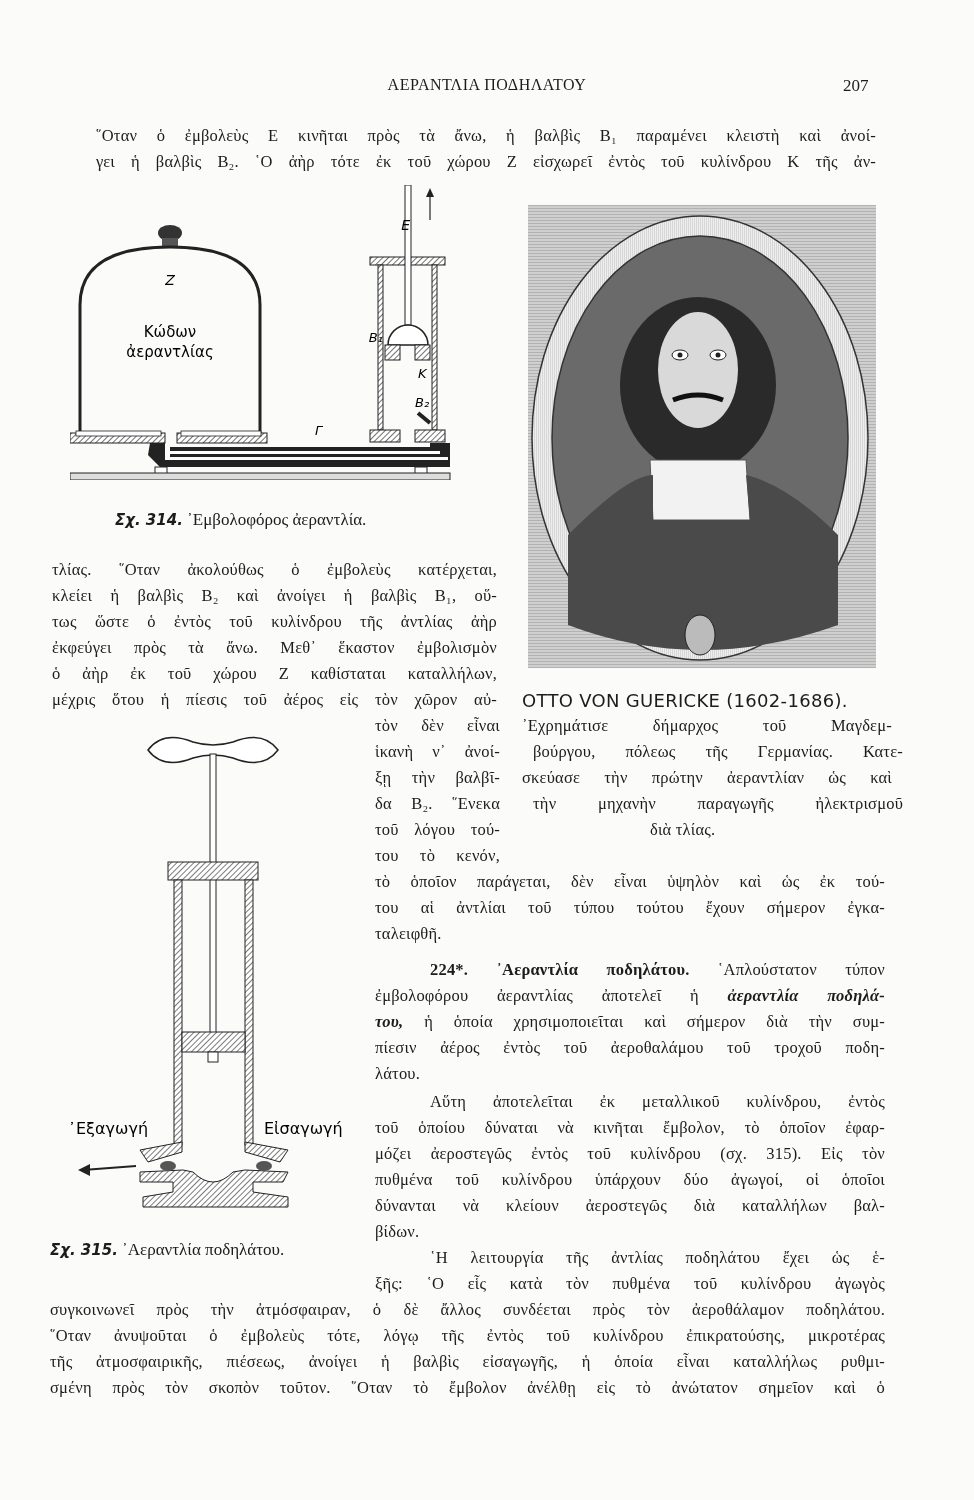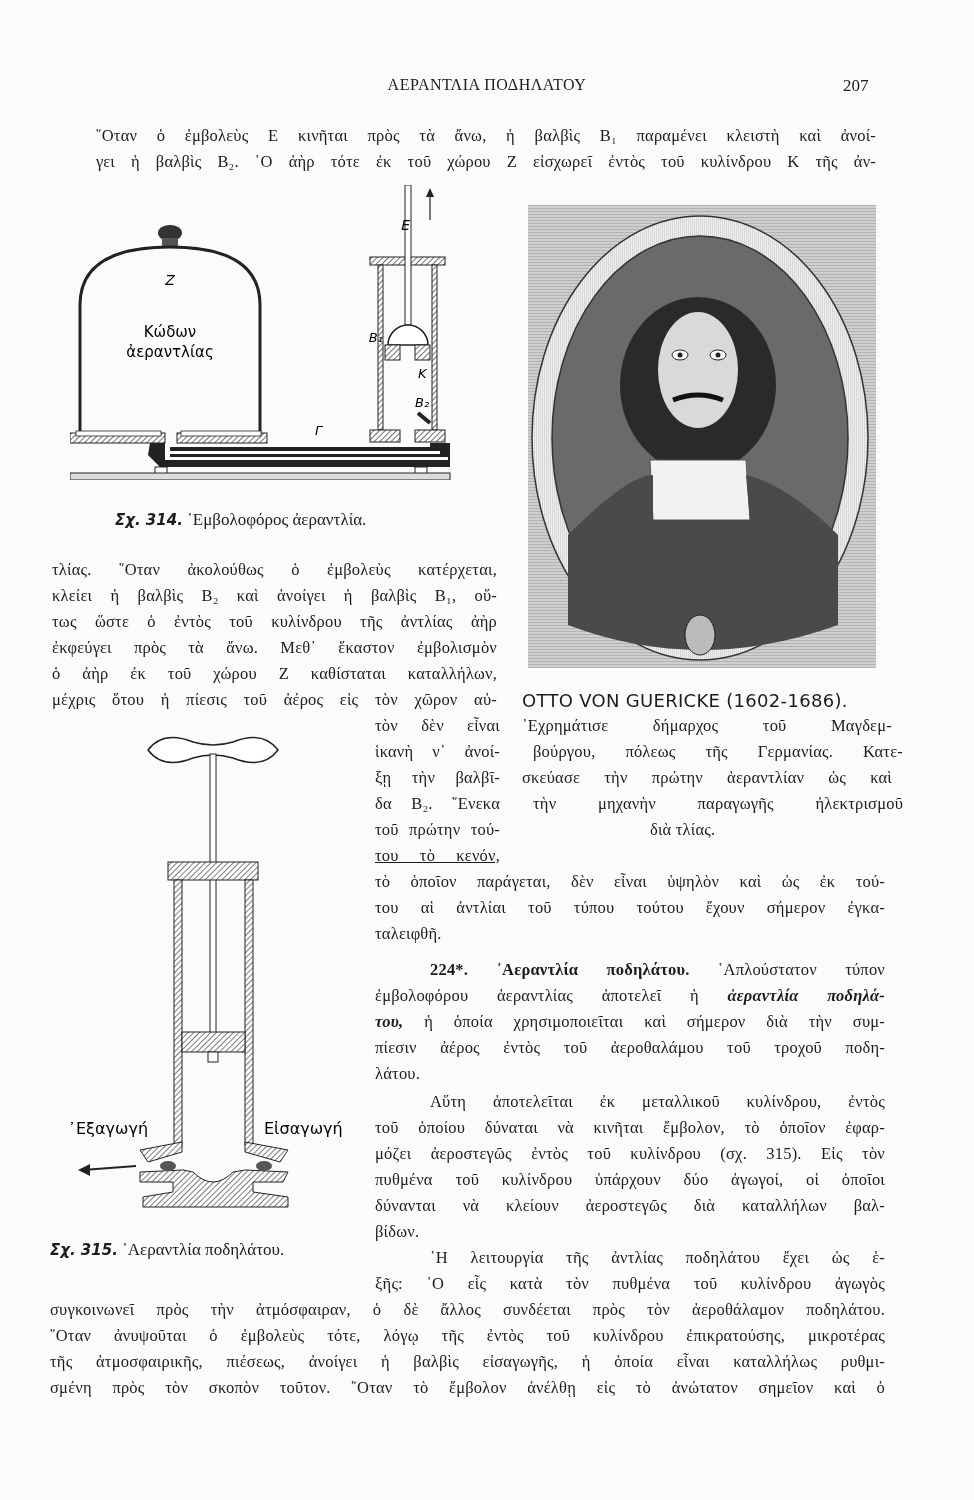--- a/index.html
+++ b/index.html
@@ -132,22 +132,22 @@
 <div class="line just" style="top:586px;left:52px;width:445px;">κλείει ἡ βαλβὶς B₂ καὶ ἀνοίγει ἡ βαλβὶς B₁, οὕ-</div>
 <div class="line just" style="top:612px;left:52px;width:445px;">τως ὥστε ὁ ἐντὸς τοῦ κυλίνδρου τῆς ἀντλίας ἀὴρ</div>
 <div class="line just" style="top:638px;left:52px;width:445px;">ἐκφεύγει πρὸς τὰ ἄνω. Μεθ᾿ ἕκαστον ἐμβολισμὸν</div>
 <div class="line just" style="top:664px;left:52px;width:445px;">ὁ ἀὴρ ἐκ τοῦ χώρου Ζ καθίσταται καταλλήλων,</div>
 <div class="line just" style="top:690px;left:52px;width:445px;">μέχρις ὅτου ἡ πίεσις τοῦ ἀέρος εἰς τὸν χῶρον αὐ-</div>
 
 <div class="line just" style="top:716px;left:375px;width:125px;">τὸν δὲν εἶναι</div>
 <div class="line just" style="top:742px;left:375px;width:125px;">ἱκανὴ ν᾿ ἀνοί-</div>
 <div class="line just" style="top:768px;left:375px;width:125px;">ξῃ τὴν βαλβῖ-</div>
 <div class="line just" style="top:794px;left:375px;width:125px;">δα B₂. ῞Ενεκα</div>
-<div class="line just" style="top:820px;left:375px;width:125px;">τοῦ πρώτην τού-</div>
-<div class="line just" style="top:846px;left:375px;width:125px;text-decoration:underline;">του τὸ κενόν,</div>
+<div class="line just" style="top:820px;left:375px;width:125px;">τοῦ λόγου τού-</div>
+<div class="line just" style="top:846px;left:375px;width:125px;">του τὸ κενόν,</div>
 
 <div class="line just" style="top:872px;left:375px;width:510px;">τὸ ὁποῖον παράγεται, δὲν εἶναι ὑψηλὸν καὶ ὡς ἐκ τού-</div>
 <div class="line just" style="top:898px;left:375px;width:510px;">του αἱ ἀντλίαι τοῦ τύπου τούτου ἔχουν σήμερον ἐγκα-</div>
 <div class="line" style="top:924px;left:375px;">ταλειφθῆ.</div>
 
 <svg class="abs" style="left:68px;top:722px;" width="290" height="500" viewBox="0 0 290 500">
   <defs>
     <pattern id="hatch2" width="4" height="4" patternUnits="userSpaceOnUse" patternTransform="rotate(45)">
       <rect width="4" height="4" fill="#fff"></rect>
       <line x1="0" y1="0" x2="0" y2="4" stroke="#333" stroke-width="1.3"></line>

